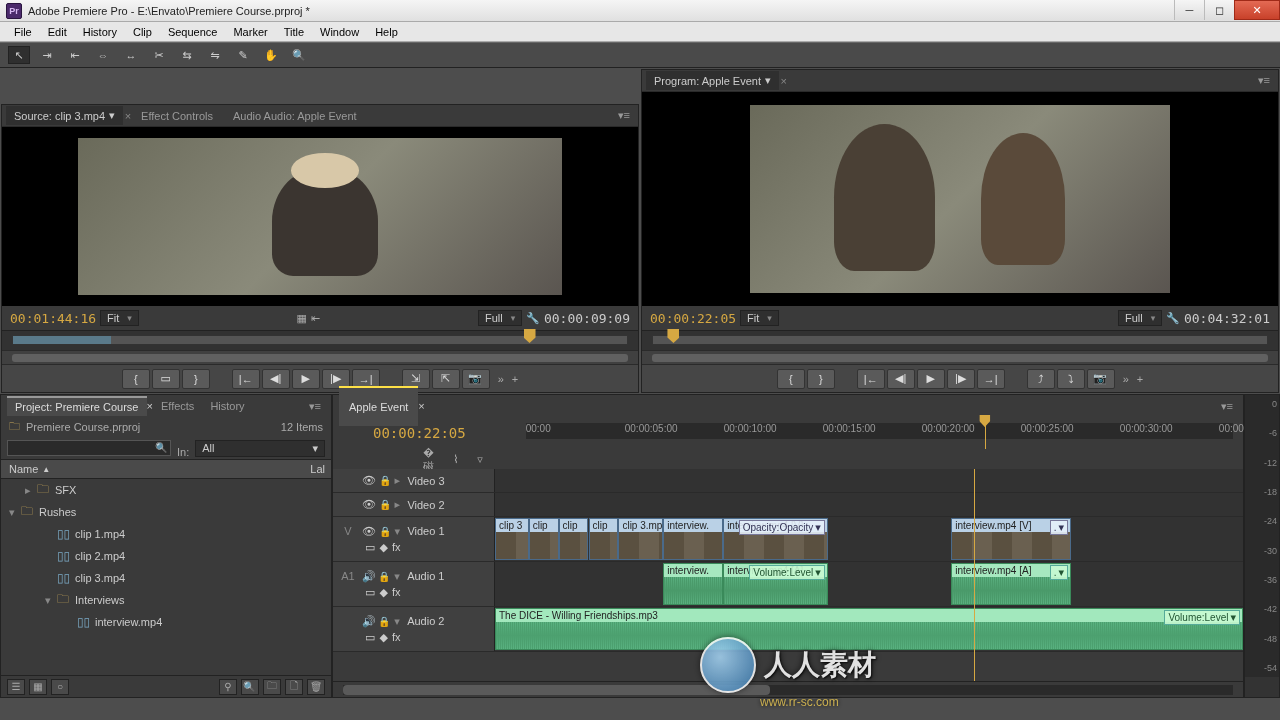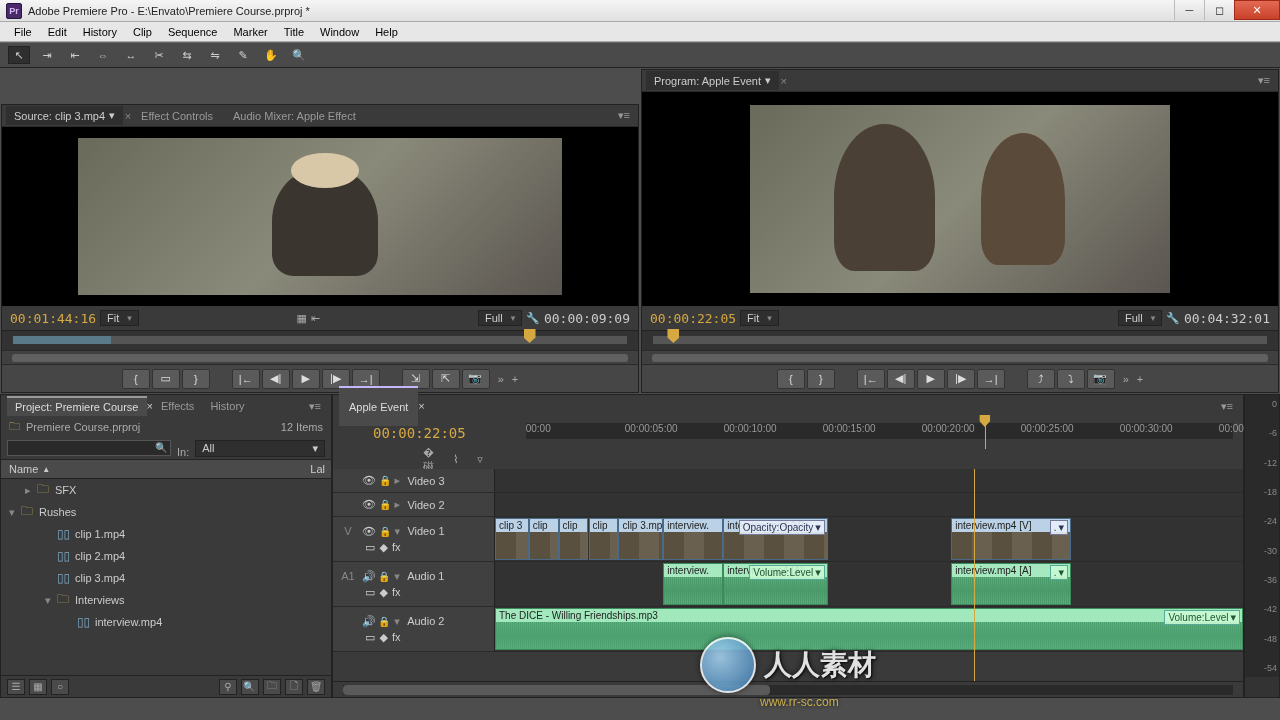--- a/index.html
+++ b/index.html
@@ -76,21 +76,21 @@
 .tree-row.indent-1{padding-left:24px;}
 .tree-row.indent-2{padding-left:44px;}
 .tree-row.indent-3{padding-left:64px;}
 .folder-icn{color:#c9a85a;}
 .clip-icn{color:#7aa8c4; font-size:10px;}
 .proj-footer { height:22px; background:#3a3a3a; border-top:1px solid #222; display:flex; align-items:center; gap:4px; padding:0 6px;}
 .pf-btn{width:18px;height:16px; background:#4a4a4a; border:1px solid #222; display:flex;align-items:center;justify-content:center;cursor:pointer;color:#aaa;font-size:10px;}
 
 .timeline-panel { flex:1; background:#3a3a3a; border:1px solid #222; display:flex; flex-direction:column; position:relative;}
 .tl-tabs { height:22px; display:flex; align-items:center; padding:0 6px;}
-.tl-tab { padding:13px 10px; background:#4a4a4a; color:#ddd; border-top:2px solid #c4b5fd; cursor:pointer;}
+.tl-tab { padding:13px 10px; background:#4a4a4a; color:#ddd; border-top:2px solid #fde047; cursor:pointer;}
 .tl-header { height:32px; display:flex; align-items:center;}
 .tl-tc { color:#d6a842; font-family:monospace; font-size:14px; margin-left:40px;}
 .tl-ruler-area{flex:1; position:relative; margin-left:60px; height:100%;}
 .tl-ruler { position:absolute; top:6px; left:0; right:10px; height:16px; background:#2a2a2a;}
 .tl-tick { position:absolute; top:0; font-size:10px; color:#999;}
 .tl-playhead-line { position:absolute; top:0; bottom:0; width:1px; background:#d6a842; z-index:5;}
 .tl-playhead-head { position:absolute; top:-2px; width:11px; height:12px; background:#d6a842; transform:translateX(-50%); clip-path:polygon(0 0,100% 0,100% 50%,50% 100%,0 50%);}
 
 .tl-tools { height:20px; display:flex; align-items:center; gap:6px; padding-left:90px;}
 .tl-tool-btn{width:18px;height:16px;background:#3a3a3a;display:flex;align-items:center;justify-content:center;cursor:pointer;color:#aaa;}
@@ -177,21 +177,21 @@
 <div class="workspace">
 
   <div class="monitor-panel focus-outline">
     <div class="panel-tabs">
       <div class="source-label">
         <span>Source: clip 3.mp4</span>
         <span class="drop">▾</span>
       </div>
       <span class="close-x">×</span>
       <div class="panel-tab">Effect Controls</div>
-      <div class="panel-tab">Audio Mixer: Apple Effect</div>
+      <div class="panel-tab">Audio Audio: Apple Event</div>
       <div class="panel-menu">▾≡</div>
     </div>
     <div class="viewer">
       <div class="video-placeholder">
         <div class="vp-fig" style="left:40%;top:18%;width:22%;height:70%;background:#3b3530;"></div>
         <div class="vp-fig" style="left:44%;top:10%;width:14%;height:22%;background:#d8c8a8;border-radius:50%;"></div>
       </div>
     </div>
     <div class="viewer-controls">
       <span class="timecode">00:01:44:16</span>

